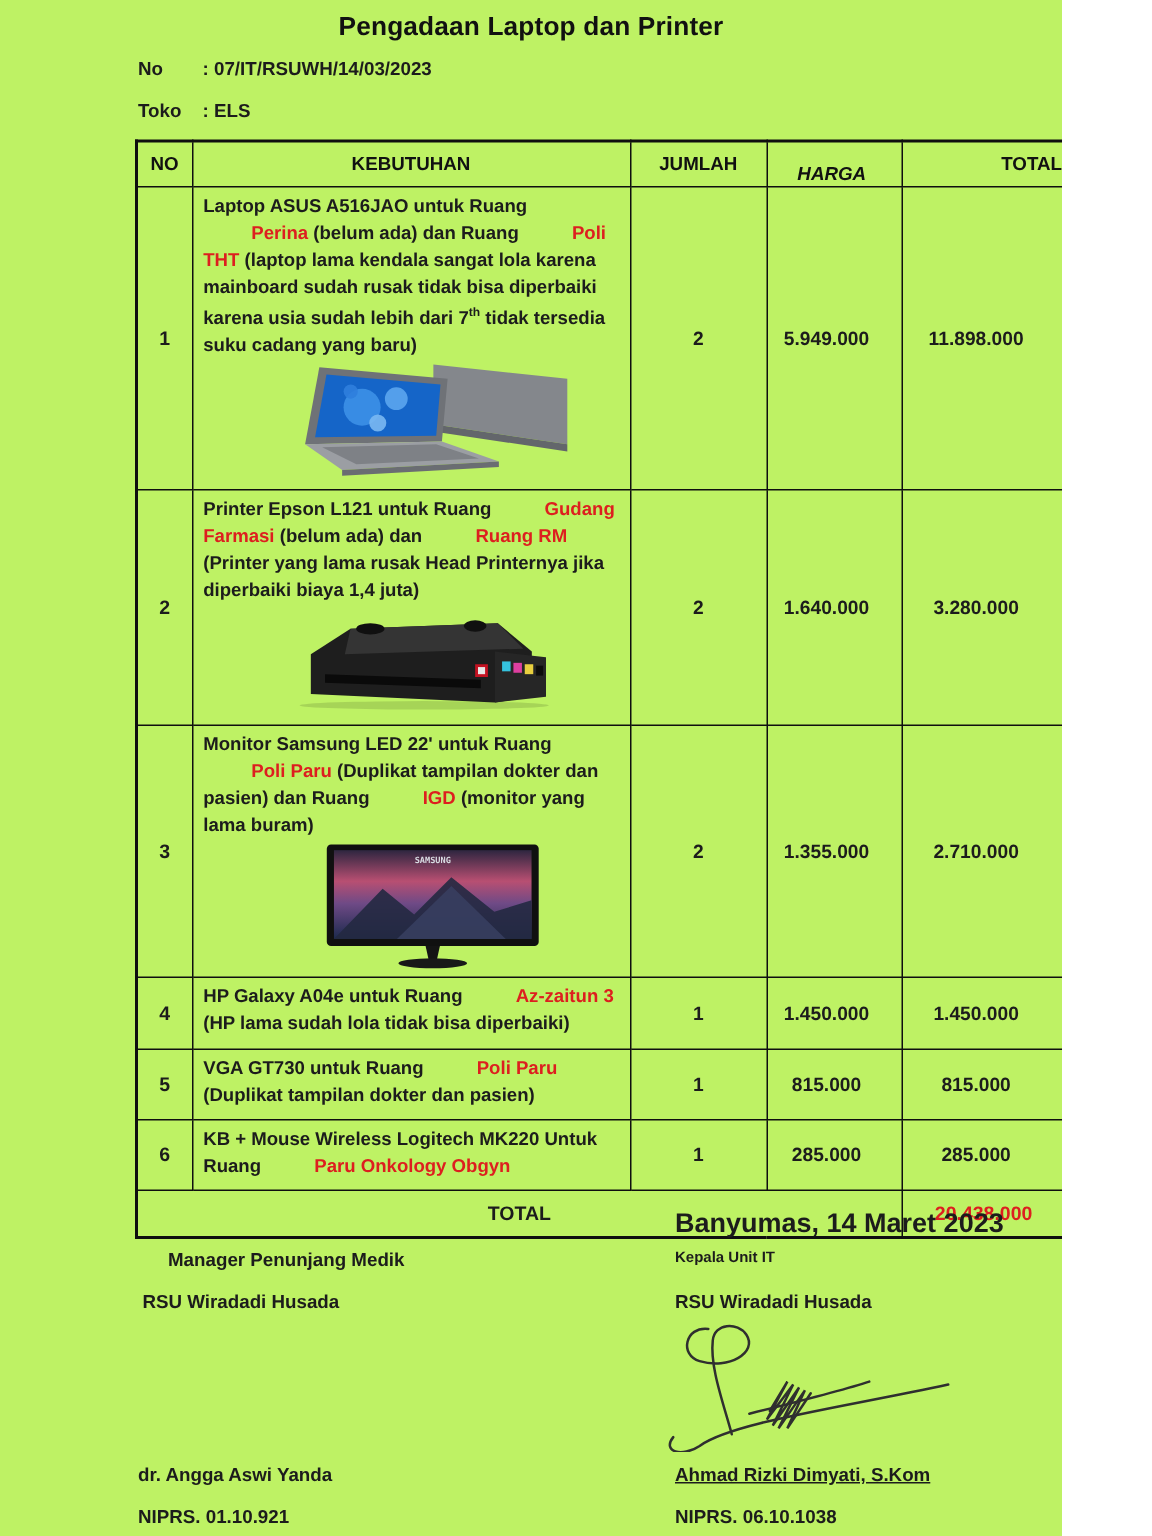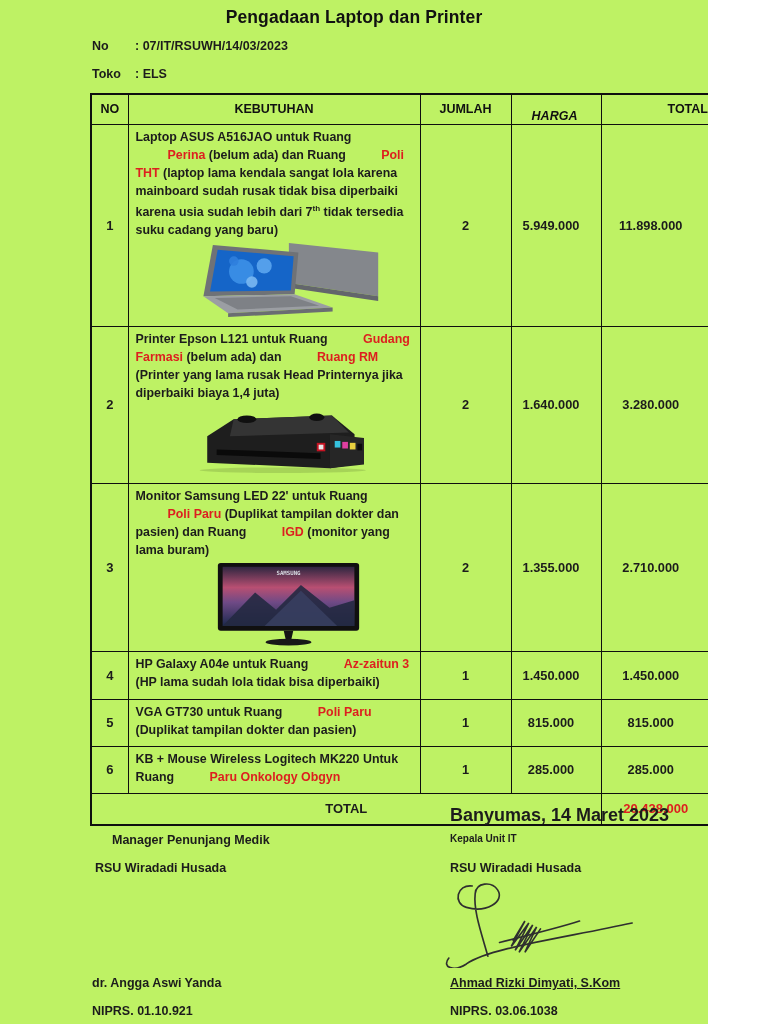--- a/index.html
+++ b/index.html
@@ -234,15 +234,15 @@
       <g stroke="#2f2f2f" stroke-width="1.7" fill="none" stroke-linecap="round">
         <path d="M30,8 C14,6 10,26 24,30 C44,36 64,24 56,12 C50,3 34,4 33,16 C31,34 40,58 46,80"></path>
         <path d="M6,82 C-2,92 12,96 24,88 C46,72 120,62 194,46"></path>
         <path d="M72,64 L84,44 L70,70 L88,46 L74,74 L92,48 L78,76 L96,50 L84,76 L100,52"></path>
         <path d="M58,66 C90,58 122,50 140,44"></path>
       </g>
     </svg>
   </div>
 
   <div class="f-r-name">Ahmad Rizki Dimyati, S.Kom</div>
-  <div class="f-r-nip">NIPRS. 03.06.1038</div>
+  <div class="f-r-nip">NIPRS. 06.10.1038</div>
 
 </div>
 
 </body></html>

